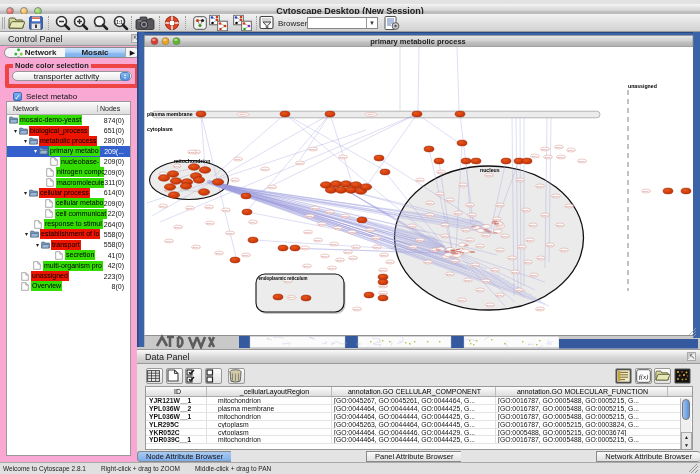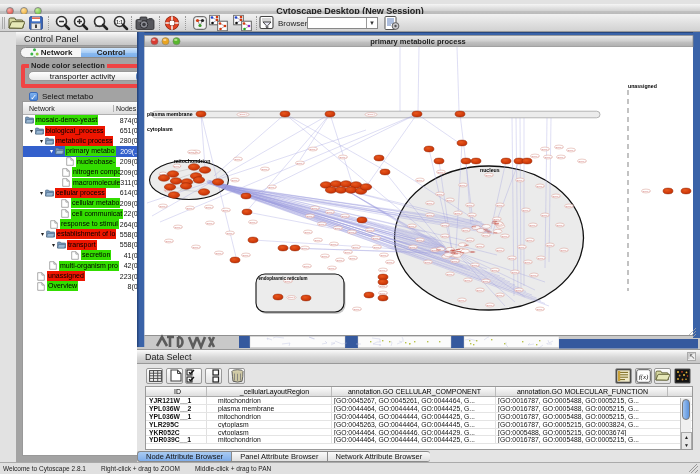--- a/index.html
+++ b/index.html
@@ -8,21 +8,21 @@
 #titlebar .tl{position:absolute;top:3px;width:8px;height:8px;border-radius:50%;border:0.5px solid #888}
 #titlebar .title{display:block;text-align:center;font-size:9px;font-weight:bold;color:#222;line-height:14px}
 #toolbar{position:absolute;left:0;top:14px;width:700px;height:18px;background:linear-gradient(#f2f2f2,#dedede 60%,#d2d2d2);
  border-bottom:1px solid #9a9a9a}
 .grip{position:absolute;left:2px;top:3px;width:3px;height:12px;border-left:1px solid #aaa;border-right:1px solid #aaa}
 .ti{position:absolute;top:50%;transform:translateY(-50%);display:flex;align-items:center}
 .tsep{position:absolute;top:2px;width:1px;height:14px;border-left:1px dotted #999}
 #searchlbl{position:absolute;left:278px;top:5px;font-size:8px;color:#222}
 #searchbox{position:absolute;left:307px;top:3px;width:71px;height:12px;background:#fff;border:1px solid #888;display:inline-flex;align-items:center;justify-content:flex-end}
 #searcharrow{font-size:6px;color:#333;border-left:1px solid #999;padding:0 2px;height:10px;line-height:10px}
-#cpanel{position:absolute;left:16px;top:32px;width:145px;height:430px;background:#a3a3a3;border-right:1px solid #9a9a9a}
+#cpanel{position:absolute;left:0;top:32px;width:145px;height:430px;background:#f9a8d4;border-right:1px solid #9a9a9a}
 .phead{height:14px;background:linear-gradient(#fafafa,#d8d8d8 55%,#c6c6c6);border-bottom:1px solid #999;display:flex;align-items:center}
 .pheadtxt{font-size:9px;color:#222;margin-left:8px}
 .float-ic{margin-left:auto;margin-right:4px;font-size:8px;color:#666;border:1px solid #aaa;width:9px;height:9px;line-height:8px;text-align:center;background:#eee}
 #tabbar{margin:1px 4px 0 4px;height:11px;background:#f6f6f6;border:1px solid #8a8a8a;border-radius:6px;display:flex;overflow:hidden}
 .tab{flex:1;font-size:8px;font-weight:bold;color:#222;display:flex;align-items:center;justify-content:center;height:100%}
 .tabsel{background:linear-gradient(#cfe5fb,#a8cdf5 50%,#8cbbf0 52%,#7db0ec)}
 .tabarrow{width:14px;font-size:7px;display:flex;align-items:center;justify-content:center;border-left:1px solid #aaa;color:#111}
 #ncs{margin:3px 5px 4px 5px;border:4px solid #ef4444;border-radius:2px;padding:1px 3px 3px 3px}
 #ncs legend{font-size:7.5px;font-weight:bold;color:#222;padding:0 2px;margin-left:1px}
 #combo{height:10px;background:linear-gradient(#fff,#e8e8e8);border:1px solid #999;border-radius:5px;display:flex;align-items:center;position:relative}
@@ -36,36 +36,36 @@
 .trow{height:10.4px;display:flex;align-items:center;white-space:nowrap}
 .trow.sel{background:#3360cc}
 .arr{width:7px;flex:none;font-size:6px;color:#222;text-align:center;line-height:10px}
 .trow.sel .arr{color:#fff}
 .ticon{width:10px;flex:none;display:flex;align-items:center}
 .tlabel{color:#000;padding:0 1px;height:10px;line-height:10.5px;overflow:hidden}
 .tnum{margin-left:auto;padding-right:6px;color:#111;flex:none}
 .selnum{color:#fff}
 #dpanel{position:absolute;left:137px;top:349px;width:563px;height:113px;background:#e4e4e4;border-top:1px solid #999}
 #dtoolbar{height:23px;display:flex;align-items:center;padding:0 7px 0 9px}
-.di{width:17px;height:16px;background:linear-gradient(#fdfdfd,#e2e2e2);border:1px solid #999;border-radius:2px;display:flex;align-items:center;justify-content:flex-end;margin-right:2.5px}
+.di{width:17px;height:16px;background:linear-gradient(#fdfdfd,#e2e2e2);border:1px solid #999;border-radius:2px;display:flex;align-items:center;justify-content:flex-start;margin-right:2.5px}
 #dtable{position:absolute;left:8px;top:36px;width:548px;height:64px;background:#fff;border:1px solid #999;overflow:hidden;font-size:7px}
 #dhead{display:flex;height:10px;background:linear-gradient(#fcfcfc,#ddd);border-bottom:1px solid #aaa}
 #dhead .h{text-align:center;border-right:1px solid #bbb;height:100%;line-height:10px;font-size:7px;overflow:hidden}
 .drow{display:flex;height:7.9px;align-items:center;border-bottom:0.5px solid #e4e4e4}
 .c1{width:61px;flex:none;padding-left:3px;overflow:hidden;white-space:nowrap;border-right:1px solid #e0e0e0;height:100%}
 .c2{width:125px;flex:none;padding-left:11px;overflow:hidden;white-space:nowrap;border-right:1px solid #e0e0e0;height:100%}
 .c3{width:164px;flex:none;padding-left:2px;overflow:hidden;white-space:nowrap;border-right:1px solid #e0e0e0;height:100%}
 .c4{width:172px;flex:none;padding-left:2px;overflow:hidden;white-space:nowrap}
 .drow span{font-size:6.8px;color:#111}
 .drow .c1{font-weight:bold;font-size:6.8px}
 #vscroll{position:absolute;right:1px;top:11px;width:11px;height:52px;background:#f0f0f0;border-left:1px solid #bbb}
 #vthumb{margin:1px 1px;width:8px;height:21px;background:linear-gradient(90deg,#9ec2ef,#5a92dd);border-radius:4px;border:1px solid #777}
 #varrows{position:absolute;bottom:0;left:0;width:11px;font-size:5px;text-align:center;color:#222;line-height:8px;background:#e8e8e8;border:1px solid #aaa}
 #varrows span{display:block}
-#dtabs{position:absolute;left:0;top:100px;width:563px;height:13px;display:flex;justify-content:flex-start;align-items:center}
+#dtabs{position:absolute;left:0;top:100px;width:563px;height:13px;display:flex;justify-content:space-between;align-items:center}
 .dtab{font-size:7.5px;color:#111;background:linear-gradient(#fafafa,#e0e0e0);border:1px solid #8a8a8a;border-right:none;padding:0 8px;height:11px;line-height:10px}
 .dtab:first-child{border-radius:3px 0 0 3px}
 .dtab:last-child{border:1px solid #8a8a8a;border-radius:0 3px 3px 0}
 .dtabsel{background:linear-gradient(#a9cbf2,#7fadea)}
 #status{position:absolute;left:0;top:462px;width:700px;height:12px;background:#e0e0e0;border-top:1px solid #aaa;font-size:6.5px;color:#222;display:flex;align-items:center}
 .grip2{margin-left:auto;margin-right:2px;width:9px;height:9px;background:
  linear-gradient(135deg,transparent 40%,#999 40%,#999 45%,transparent 45%,transparent 60%,#999 60%,#999 65%,transparent 65%,transparent 80%,#999 80%,#999 85%,transparent 85%)}
 </style></head>
 <body>
 <div id="titlebar">
@@ -214,21 +214,21 @@
       <span class="pheadtxt">Control Panel</span>
       <span class="float-ic">⇱</span>
     </div>
  <div id="tabbar">
       <span class="tab"><svg width="9" height="10" viewBox="0 0 9 10">
           <circle cx="4.5" cy="1.8" r="1.5" fill="#39b54a"></circle>
           <circle cx="1.8" cy="6" r="1.5" fill="#39b54a"></circle>
           <circle cx="7.2" cy="6" r="1.5" fill="#8cc63f"></circle>
           <circle cx="4.5" cy="9" r="1.2" fill="#39b54a" opacity="0.6"></circle>
         </svg>&nbsp;Network</span>
-      <span class="tab tabsel">Control</span>
+      <span class="tab tabsel">Mosaic</span>
       <span class="tabarrow">▶</span>
     </div>
  <fieldset id="ncs">
       <legend>Node color selection</legend>
    <div id="combo">
         <span>transporter activity</span>
         <span id="stepper">▲<br>▼</span>
       </div>
  </fieldset>
  <div id="selrow">
@@ -973,21 +973,21 @@
     <rect x="339" y="308" width="1.4" height="1.4" fill="#b9c24a"></rect>
     <rect x="333" y="311" width="1.4" height="1.4" fill="#b9c24a"></rect>
     <rect x="354" y="307" width="1.4" height="1.4" fill="#b9c24a"></rect>
     <rect x="367" y="311" width="1.4" height="1.4" fill="#b9c24a"></rect>
     <rect x="402" y="308" width="1.4" height="1.4" fill="#b9c24a"></rect>
     <rect x="422" y="307" width="139" height="9.5" fill="#35599e"></rect>
   </svg>
 
 <div id="dpanel">
  <div class="phead">
-      <span class="pheadtxt">Data Select</span>
+      <span class="pheadtxt">Data Panel</span>
       <span class="float-ic">⇱</span>
     </div>
  <div id="dtoolbar">
    <div class="di">
         <svg width="13" height="12" viewBox="0 0 13 12">
           <rect x="0.6" y="0.6" width="11.8" height="10.8" fill="#f0f0f0" stroke="#444" stroke-width="1"></rect>
           <path d="M0.6 3.2 h11.8 M0.6 5.8 h11.8 M0.6 8.4 h11.8 M4.5 0.6 v10.8 M8.7 0.6 v10.8" stroke="#444" stroke-width="0.9"></path>
         </svg>
       </div>
       <div class="di">

